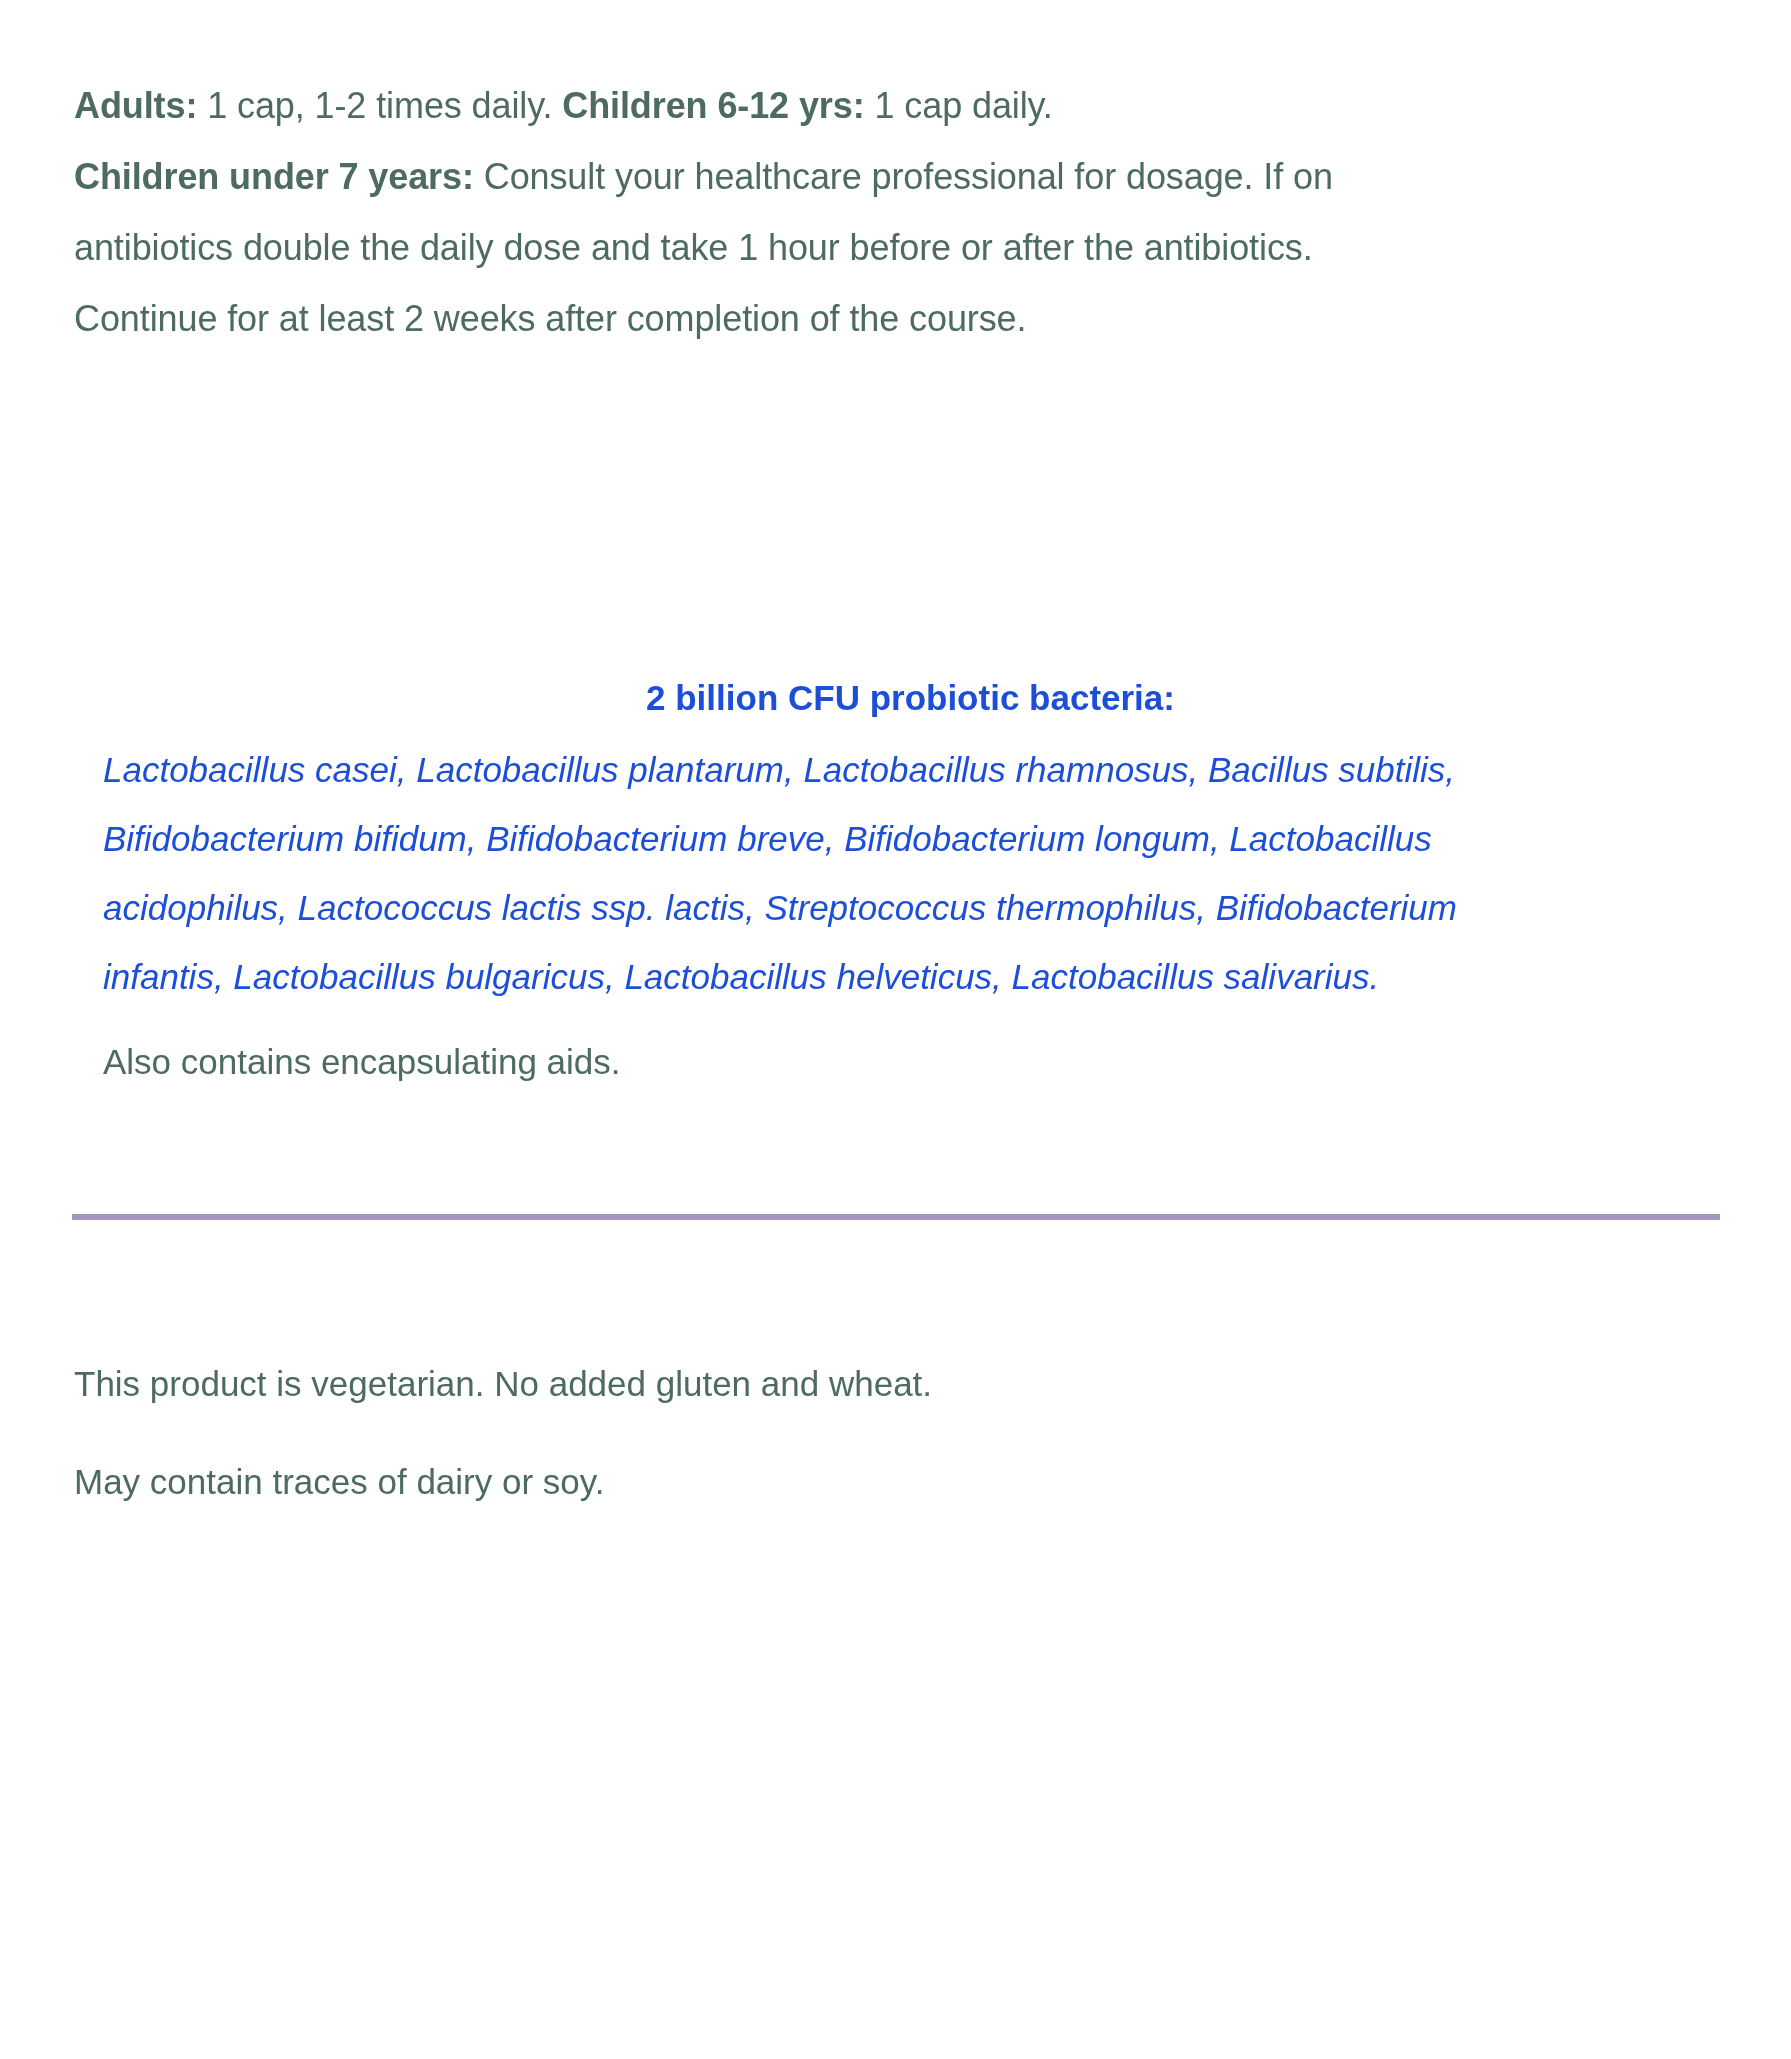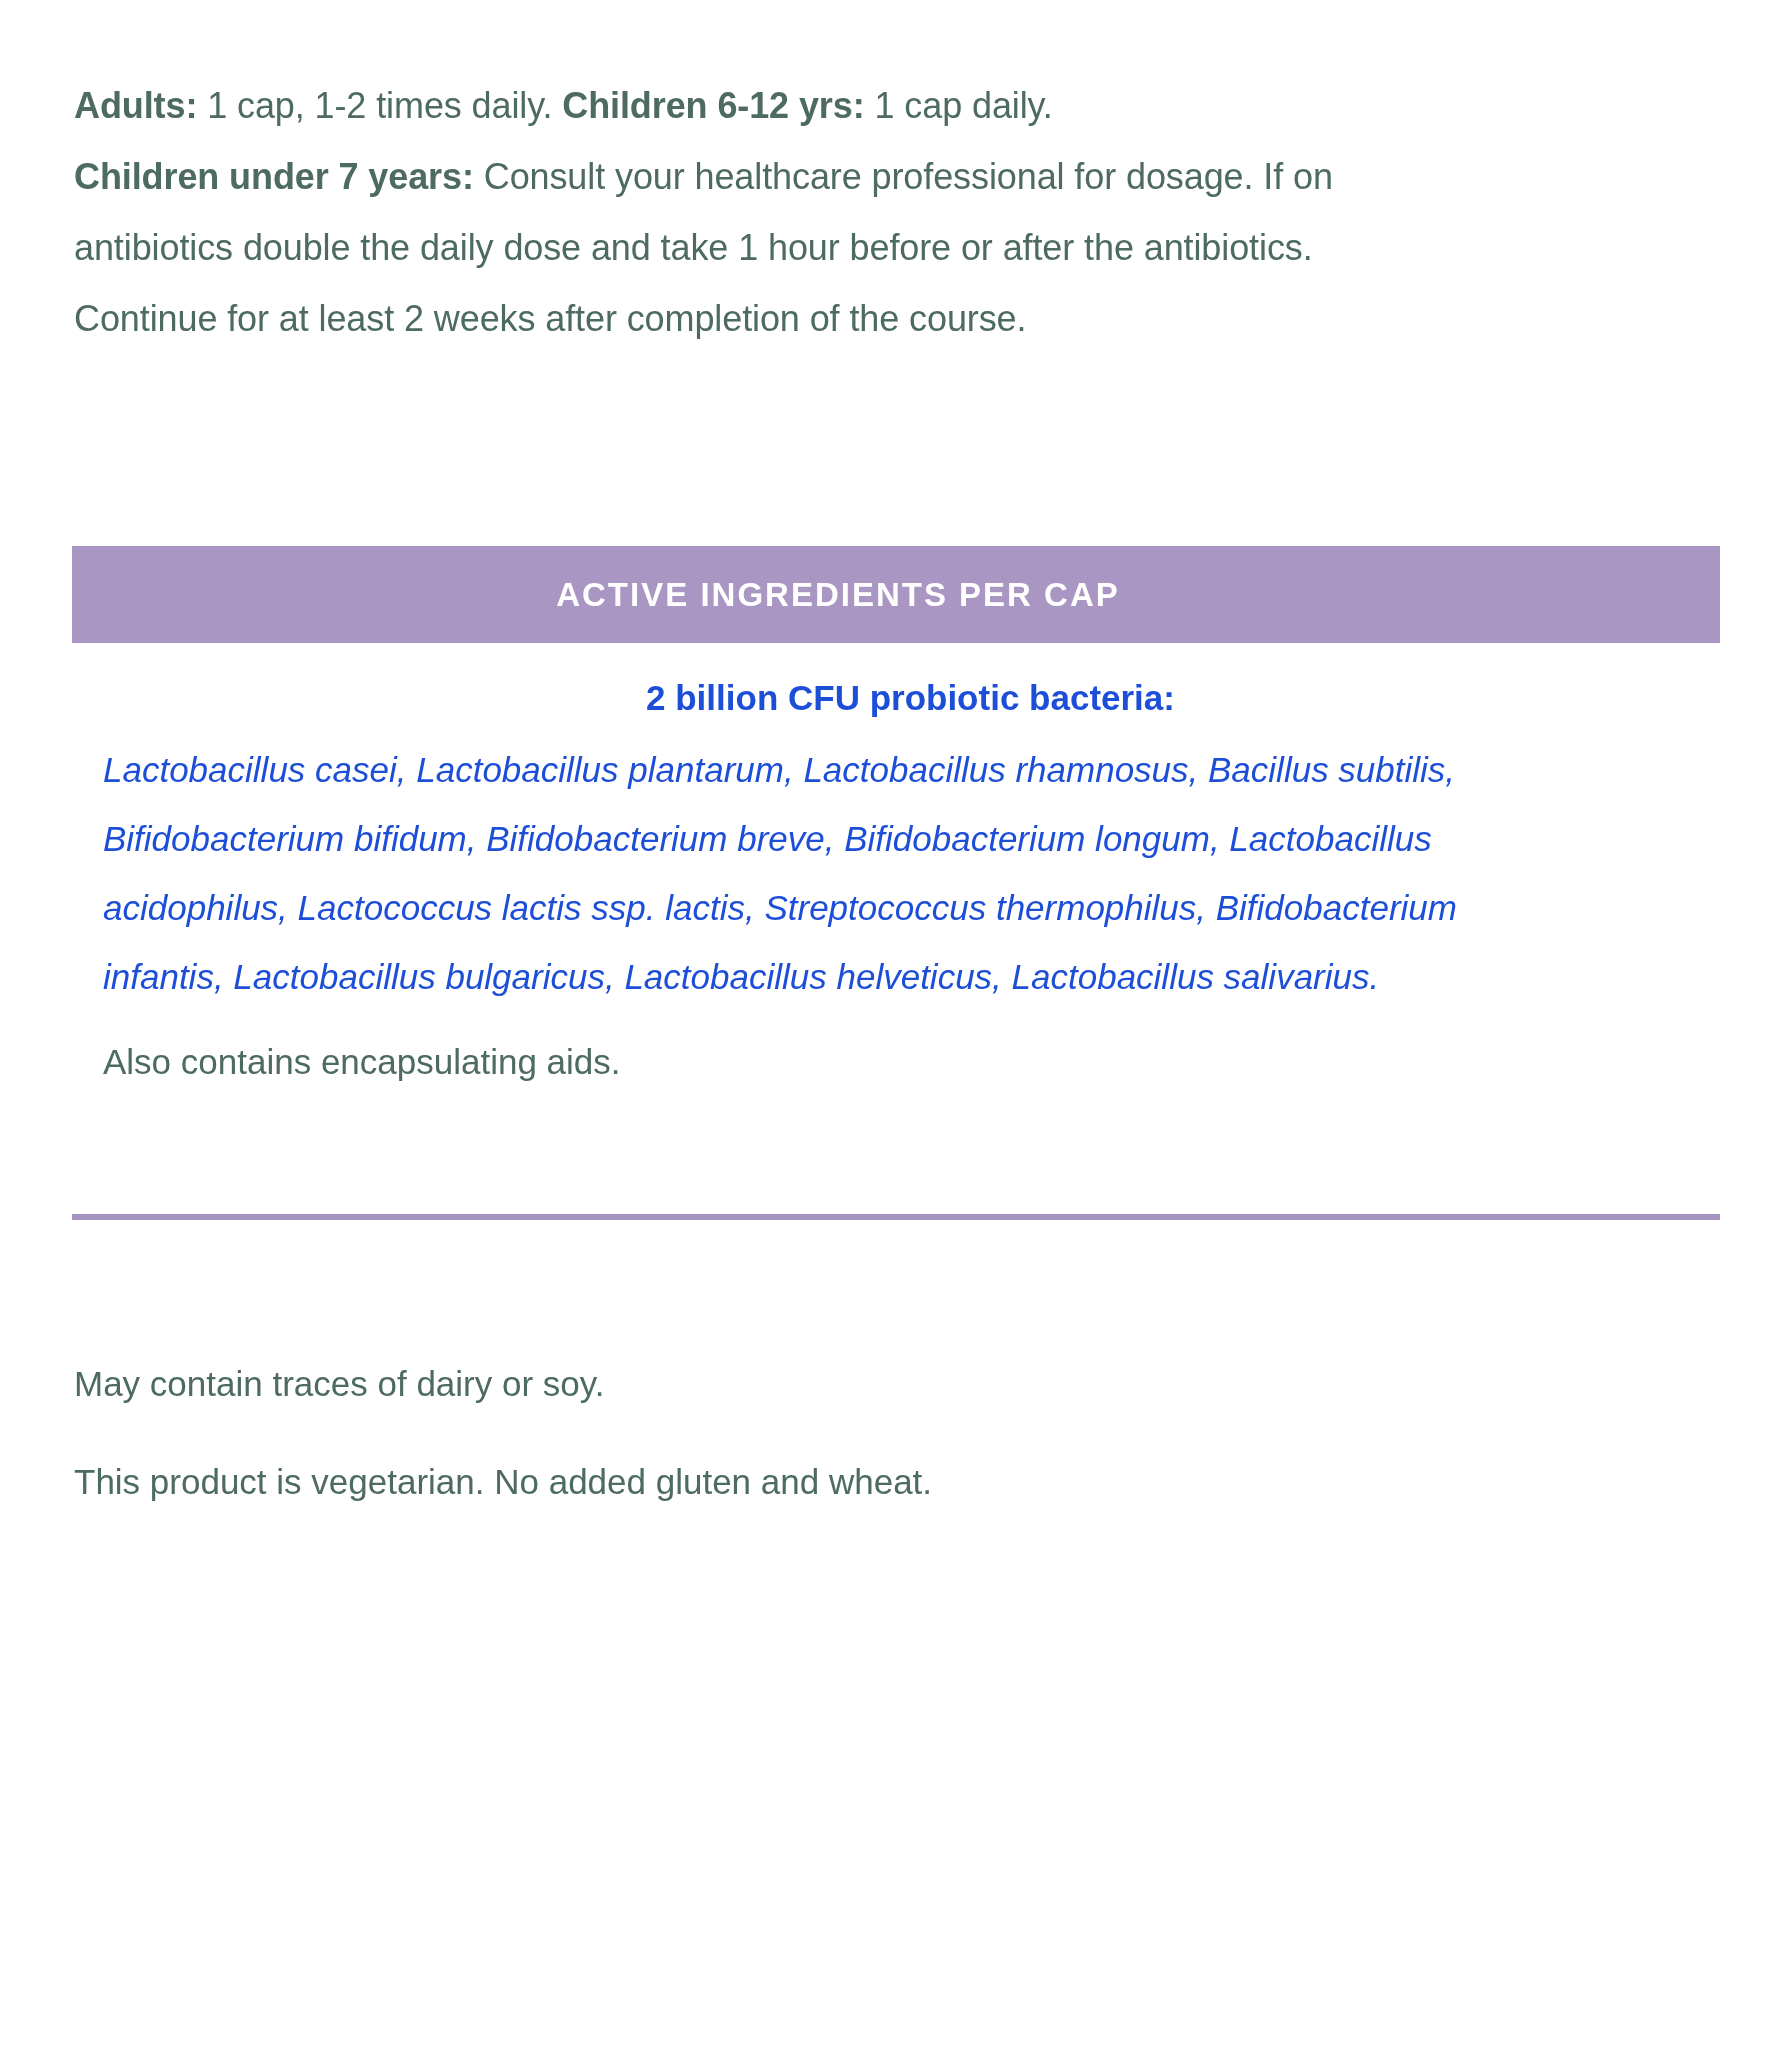--- a/index.html
+++ b/index.html
@@ -116,31 +116,28 @@
 <body>
 
 <div class="page">
 
   <div class="dosage">
     <b>Adults:</b><span> 1 cap, 1-2 times daily. </span><b>Children 6-12 yrs:</b><span> 1 cap daily.</span>
     <br>
     <b>Children under 7 years:</b><span> Consult your healthcare professional for dosage. If on antibiotics double the daily dose and take 1 hour before or after the antibiotics. Continue for at least 2 weeks after completion of the course.</span>
   </div>
 
-  <div class="band">
-    <span class="band-title">ACTIVE INGREDIENTS PER CAP</span>
-  </div>
 
   <div class="ing-wrap">
     <div class="ing-heading">2 billion CFU probiotic bacteria:</div>
     <div class="ing-list">Lactobacillus casei, Lactobacillus plantarum, Lactobacillus rhamnosus, Bacillus subtilis, Bifidobacterium bifidum, Bifidobacterium breve, Bifidobacterium longum, Lactobacillus acidophilus, Lactococcus lactis ssp. lactis, Streptococcus thermophilus, Bifidobacterium infantis, Lactobacillus bulgaricus, Lactobacillus helveticus, Lactobacillus salivarius.</div>
     <div class="ing-also">Also contains encapsulating aids.</div>
   </div>
 
   <div class="divider"></div>
 
   <div class="notes">
+    <div class="note-line">This product is vegetarian. No added gluten and wheat.</div>
     <div class="note-line">May contain traces of dairy or soy.</div>
-    <div class="note-line">This product is vegetarian. No added gluten and wheat.</div>
   </div>
 
 </div>
 
 
 </body></html>

